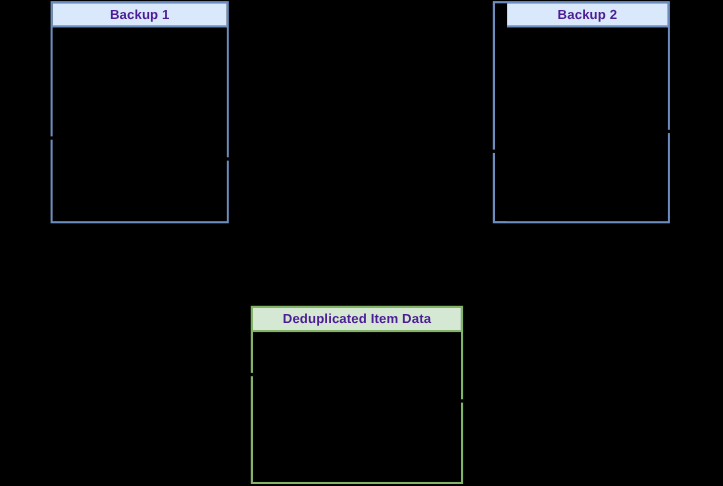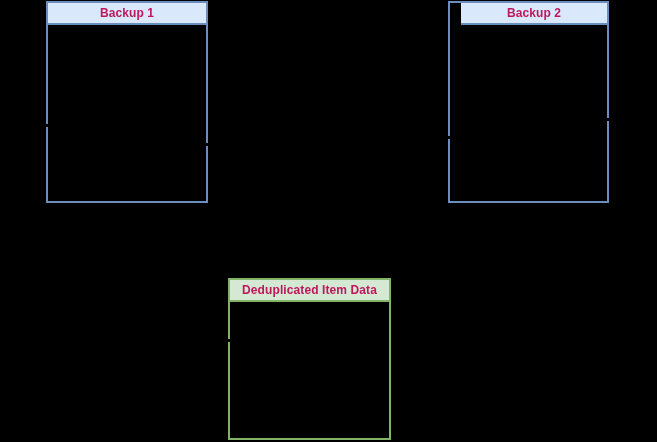--- a/index.html
+++ b/index.html
@@ -30,21 +30,21 @@
     border: 2px solid #82b366;
   }
   .node-header {
     box-sizing: border-box;
     height: 22px;
     display: flex;
     align-items: center;
     justify-content: center;
     font-size: 12px;
     font-weight: 700;
-    color: #be185d;
+    color: #4c1d95;
     letter-spacing: 0.1px;
   }
   .node-blue .node-header {
     background: #dae8fc;
     border-bottom: 2px solid #6c8ebf;
   }
   .node-green .node-header {
     background: #d5e8d4;
     border-bottom: 2px solid #82b366;
   }
@@ -67,21 +67,21 @@
   <div class="node node-blue" style="left:46px; top:1px; width:162px; height:202px;">
     <div class="node-header">Backup 1</div>
     <div class="node-body"></div>
   </div>
 
   <div class="node node-blue" style="left:448px; top:1px; width:161px; height:202px;padding-left:11px;">
     <div class="node-header">Backup 2</div>
     <div class="node-body"></div>
   </div>
 
-  <div class="node node-green" style="left:228px; top:278px; width:163px; height:162px;">
+  <div class="node node-green" style="left:228px; top:278px; width:193px; height:162px;">
     <div class="node-header">Deduplicated Item Data</div>
     <div class="node-body"></div>
   </div>
 
   <div class="connector-tick" style="left:43px;  top:124px;"></div>
   <div class="connector-tick" style="left:203px; top:143px;"></div>
   <div class="connector-tick" style="left:445px; top:136px;"></div>
   <div class="connector-tick" style="left:603px; top:118px;"></div>
   <div class="connector-tick" style="left:225px; top:339px;"></div>
   <div class="connector-tick" style="left:416px; top:363px;"></div>

